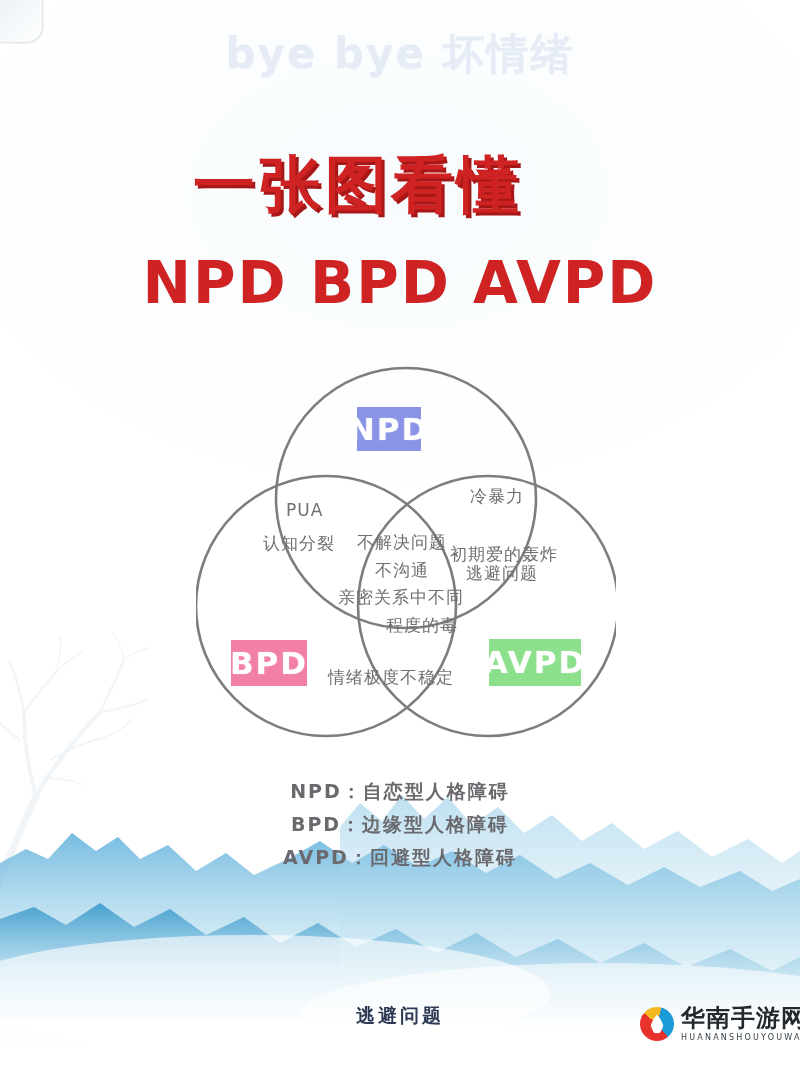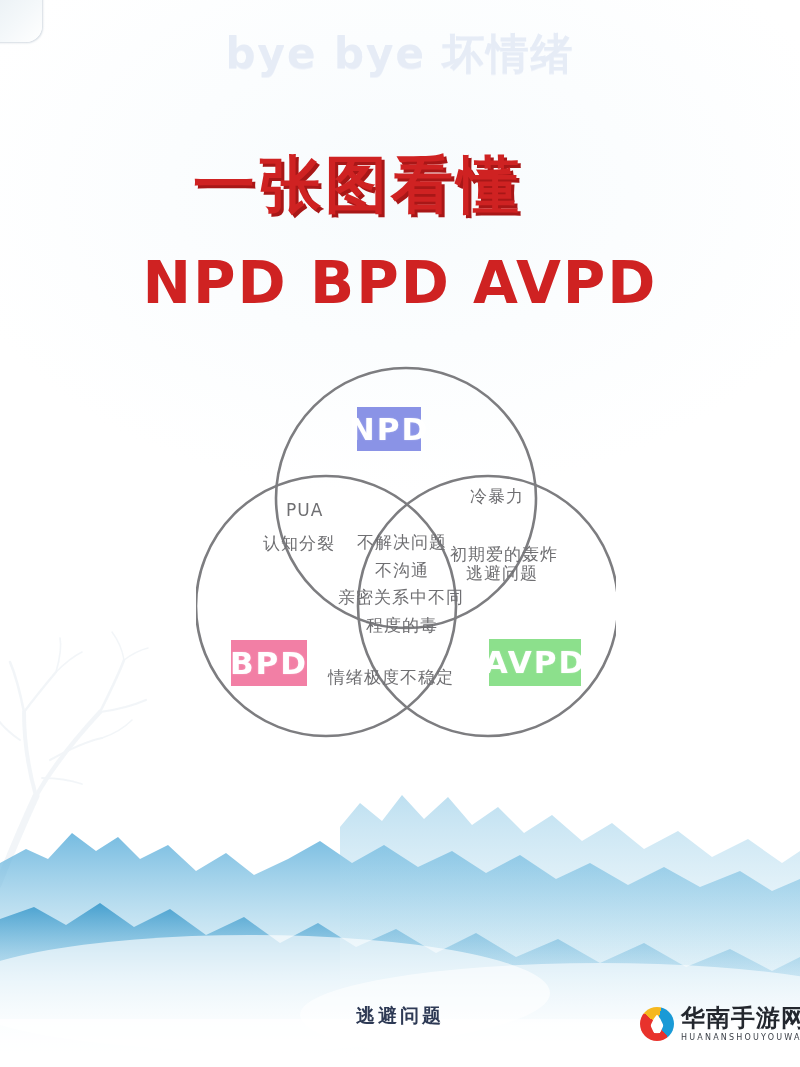--- a/index.html
+++ b/index.html
@@ -291,24 +291,29 @@
   <div class="vlabel" style="left:286px; top:500px;">PUA</div>
   <div class="vlabel" style="left:263px; top:532px;">认知分裂</div>
 
   <div class="vlabel" style="left:470px; top:485px;">冷暴力</div>
   <div class="vlabel" style="left:466px; top:514px;margin-top:48px;">逃避问题</div>
   <div class="vlabel" style="left:450px; top:543px;">初期爱的轰炸</div>
 
   <div class="vlabel" style="left:357px; top:531px;">不解决问题</div>
   <div class="vlabel" style="left:375px; top:559px;">不沟通</div>
   <div class="vlabel" style="left:338px; top:586px;">亲密关系中不同</div>
-  <div class="vlabel" style="left:366px; top:614px;text-align:right;">程度的毒</div>
+  <div class="vlabel" style="left:386px; top:614px;text-align:right;">程度的毒</div>
 
   <div class="vlabel" style="left:328px; top:666px;text-align:center;">情绪极度不稳定</div>
 
+  <div class="legend">
+    <div class="legend-row">NPD：自恋型人格障碍</div>
+    <div class="legend-row">BPD：边缘型人格障碍</div>
+    <div class="legend-row">AVPD：回避型人格障碍</div>
+  </div>
 
   <div class="footer-note">逃避问题</div>
 
   <div class="watermark">
     <div class="wm-mark"></div>
     <div class="wm-text">
       <div class="wm-cn">华南手游网</div>
       <div class="wm-en">HUANANSHOUYOUWANG</div>
     </div>
   </div>

